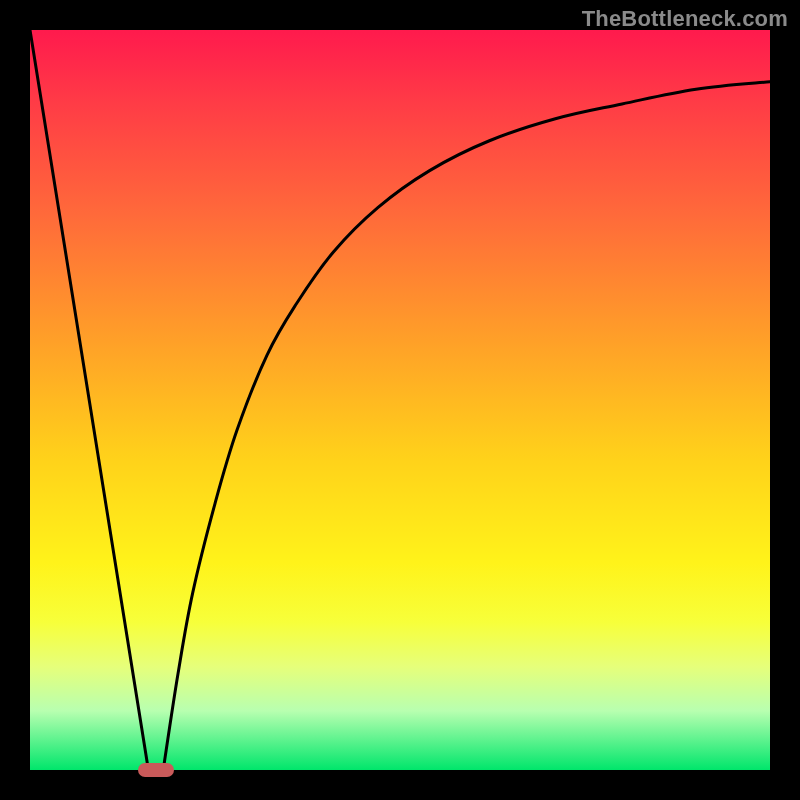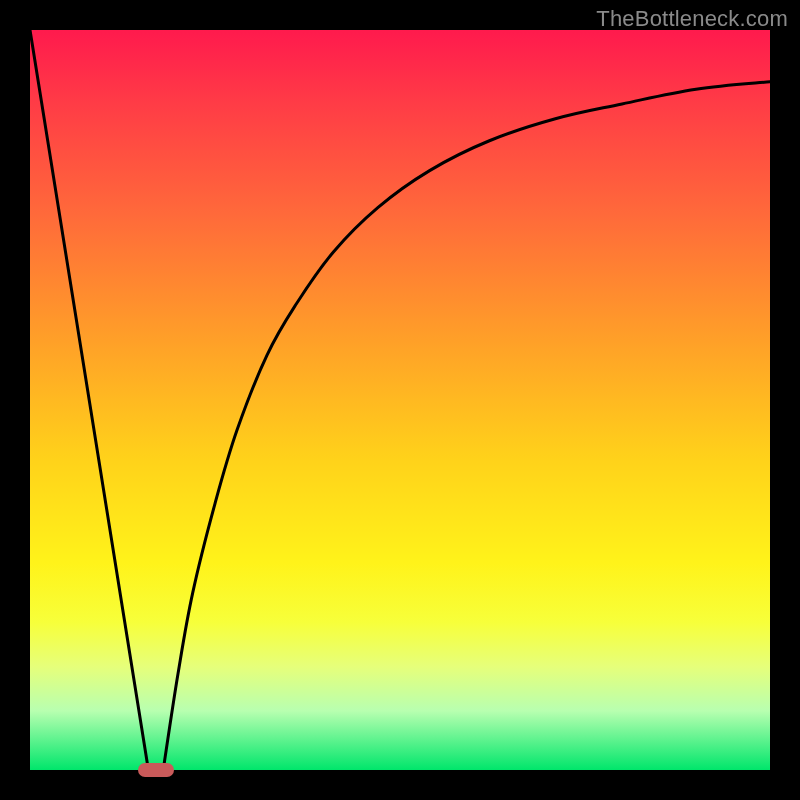--- a/index.html
+++ b/index.html
@@ -36,21 +36,21 @@
       #e6ff7a 86%,
       #b8ffb0 92%,
       #00e66b 100%);
   }
   .watermark {
     position: absolute;
     top: 6px;
     right: 12px;
     color: #8a8a8a;
     font-size: 22px;
-    font-weight: 400;
+    font-weight: 700;
     letter-spacing: 0.2px;
     user-select: none;
   }
   svg.curve {
     position: absolute;
     top: 0;
     left: 0;
   }
   .marker {
     position: absolute;

